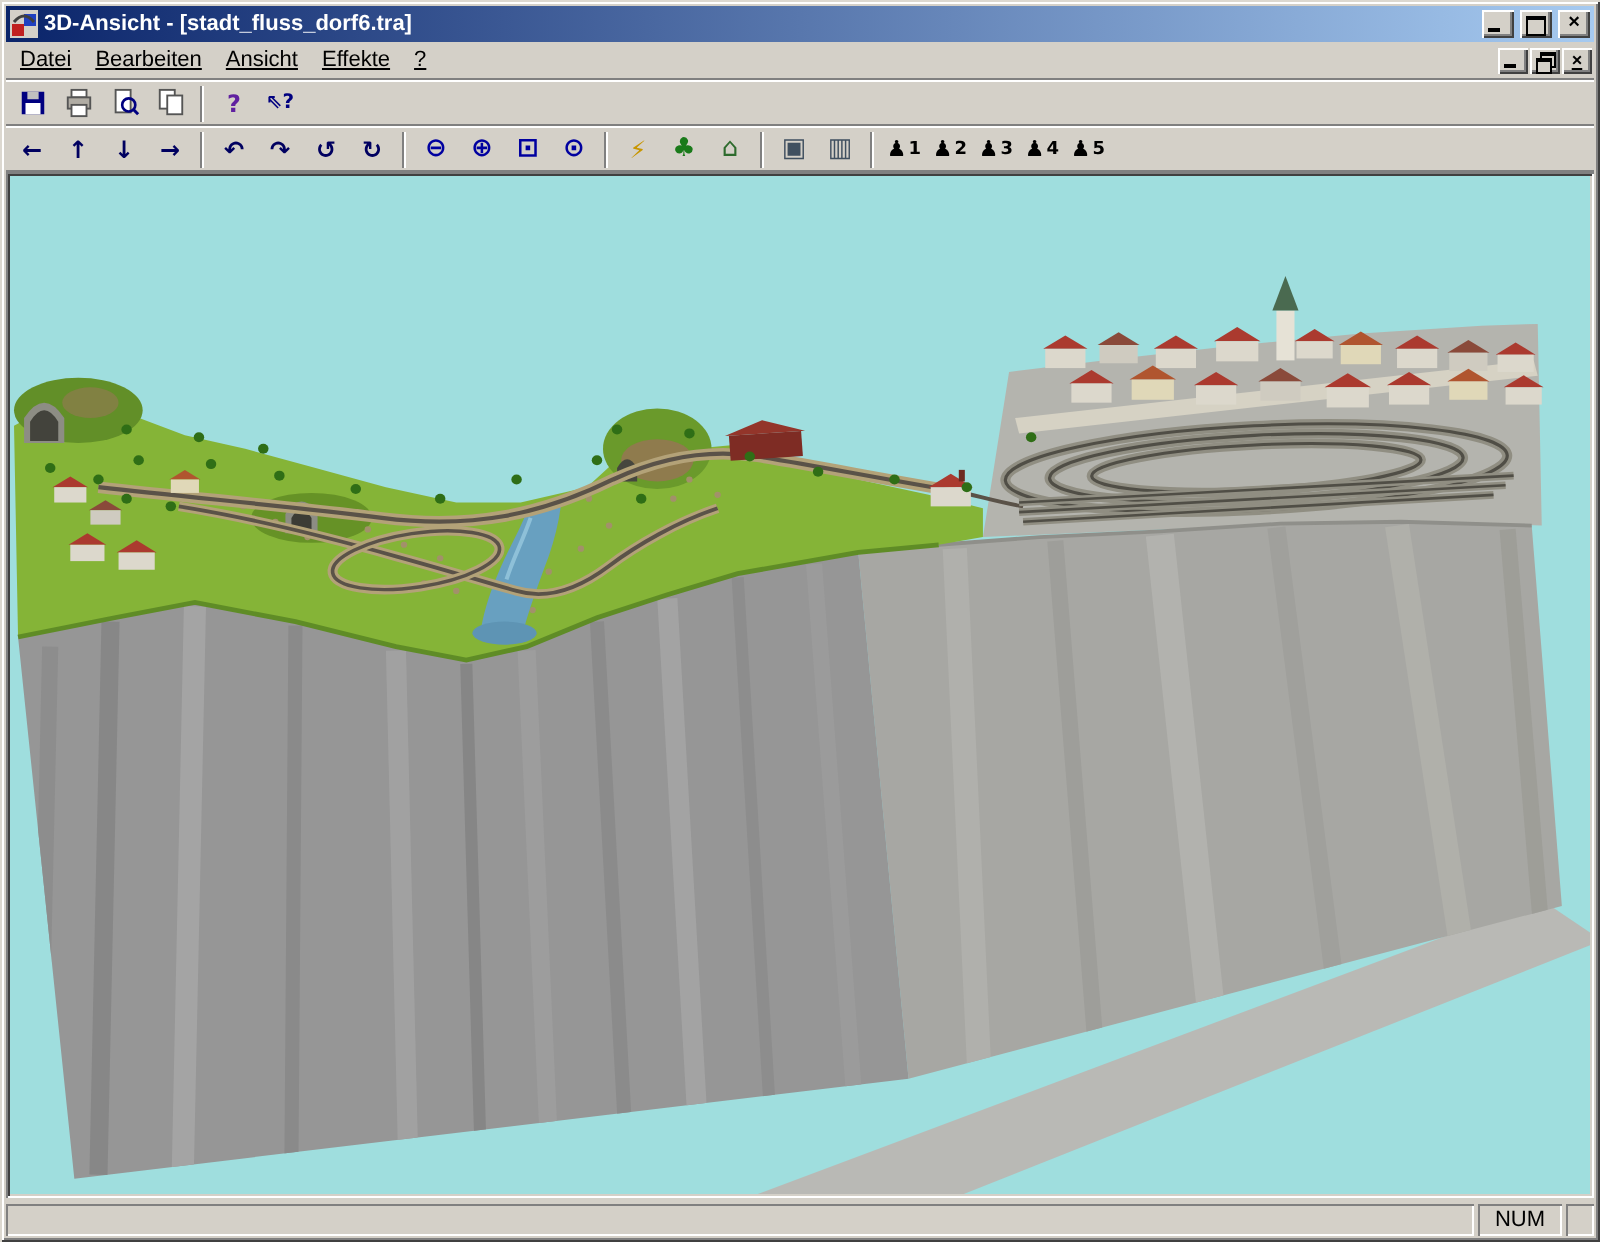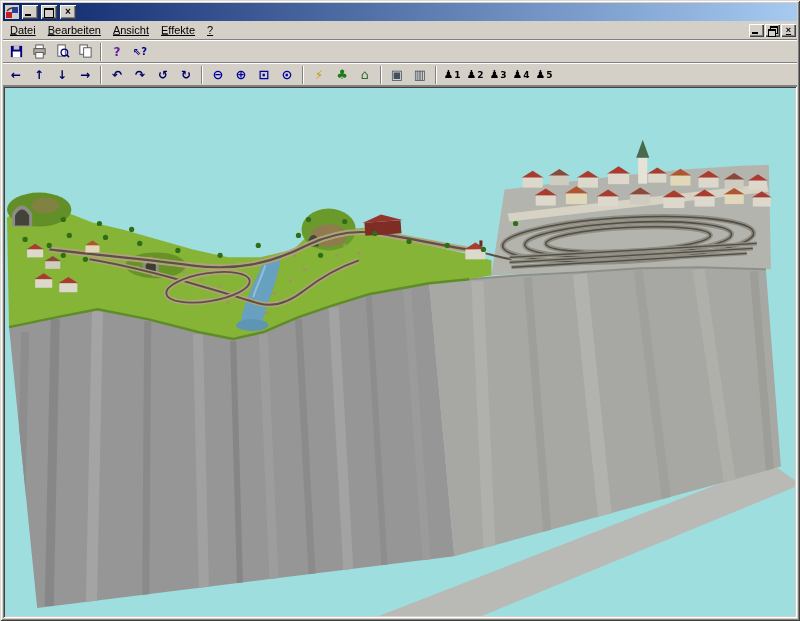--- a/index.html
+++ b/index.html
@@ -93,20 +93,21 @@
 
 <div class="window">
 
   <div class="titlebar">
     <svg class="app-icon" viewBox="0 0 14 14">
       <rect x="0" y="0" width="14" height="14" fill="#d4d0c8"></rect>
       <rect x="1" y="7" width="6" height="6" fill="#c02020"></rect>
       <rect x="7" y="2" width="6" height="6" fill="#2040c0"></rect>
       <path d="M2,6 Q7,0 12,6" stroke="#404040" stroke-width="1.5" fill="none"></path>
     </svg>
+    <span class="title-text">3D-Ansicht - [stadt_fluss_dorf6.tra]</span>
     <span class="cap-btn minimize"></span>
     <span class="cap-btn maximize"></span>
     <span class="cap-btn">×</span>
   </div>
 
   <div class="menubar">
     <span class="menu-item">D̲atei</span>
     <span class="menu-item">B̲earbeiten</span>
     <span class="menu-item">A̲nsicht</span>
     <span class="menu-item">E̲ffekte</span>
@@ -427,14 +428,19 @@
           <circle cx="302" cy="132" r="2.6"></circle>
           <circle cx="314" cy="168" r="2.6"></circle>
         <circle cx="476" cy="162" r="2.6"></circle>
           <circle cx="508" cy="136" r="2.6"></circle>
           <circle cx="58" cy="168" r="2.6"></circle>
         <circle cx="80" cy="172" r="2.6"></circle>
       </g>
     </svg>
   </div>
 
+  <div class="statusbar">
+    <div class="status-panel msg"></div>
+    <div class="status-panel num">NUM</div>
+    <div class="status-panel end"></div>
+  </div>
 
 </div>
 
 </body></html>

